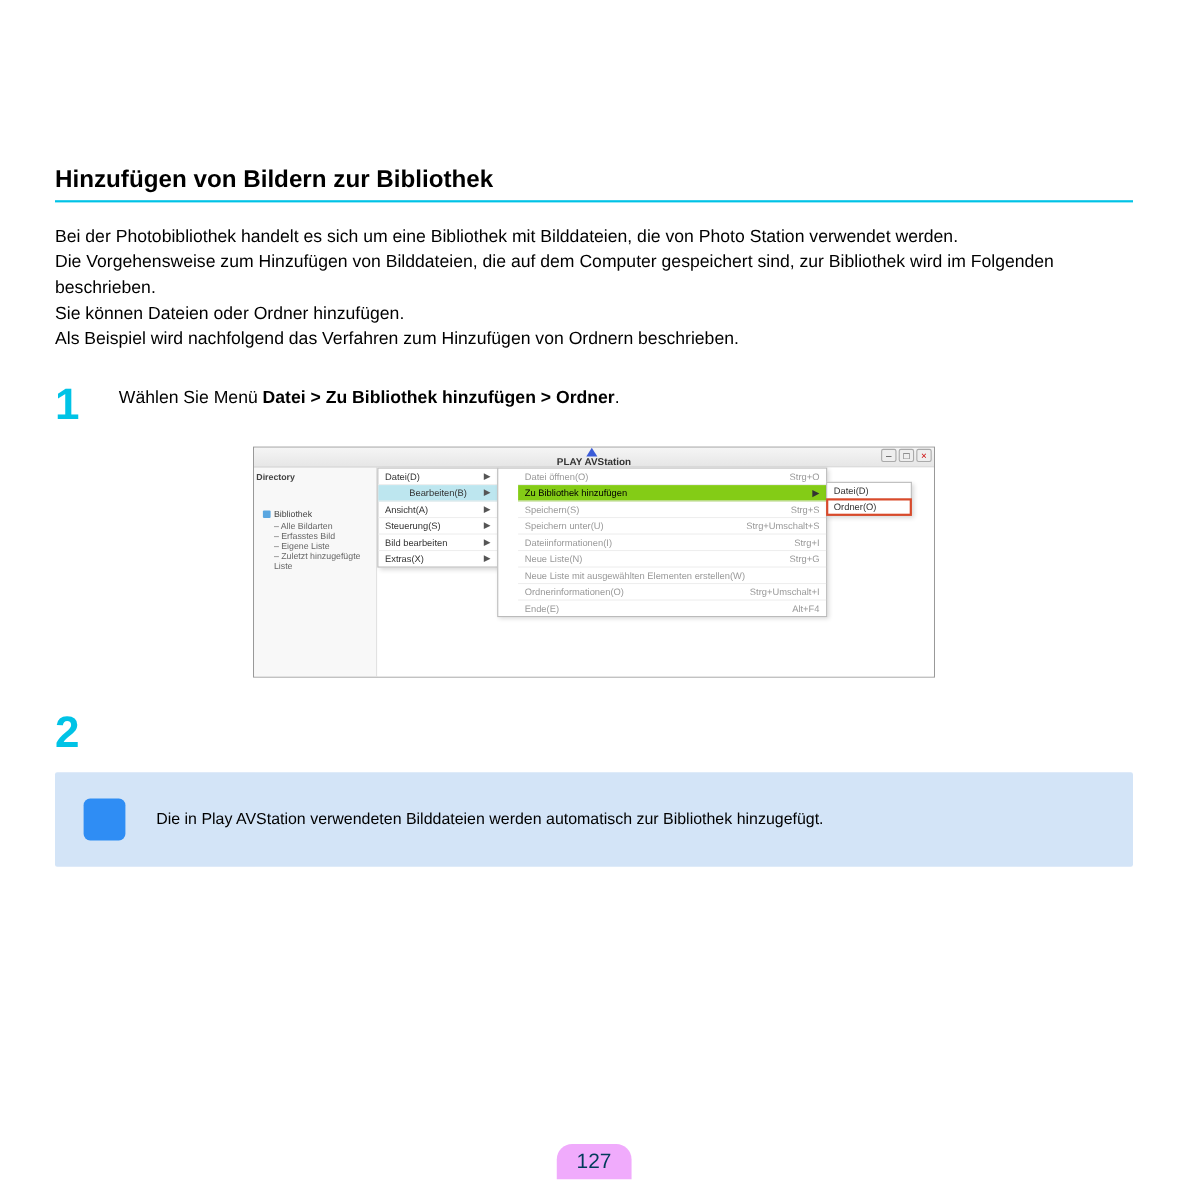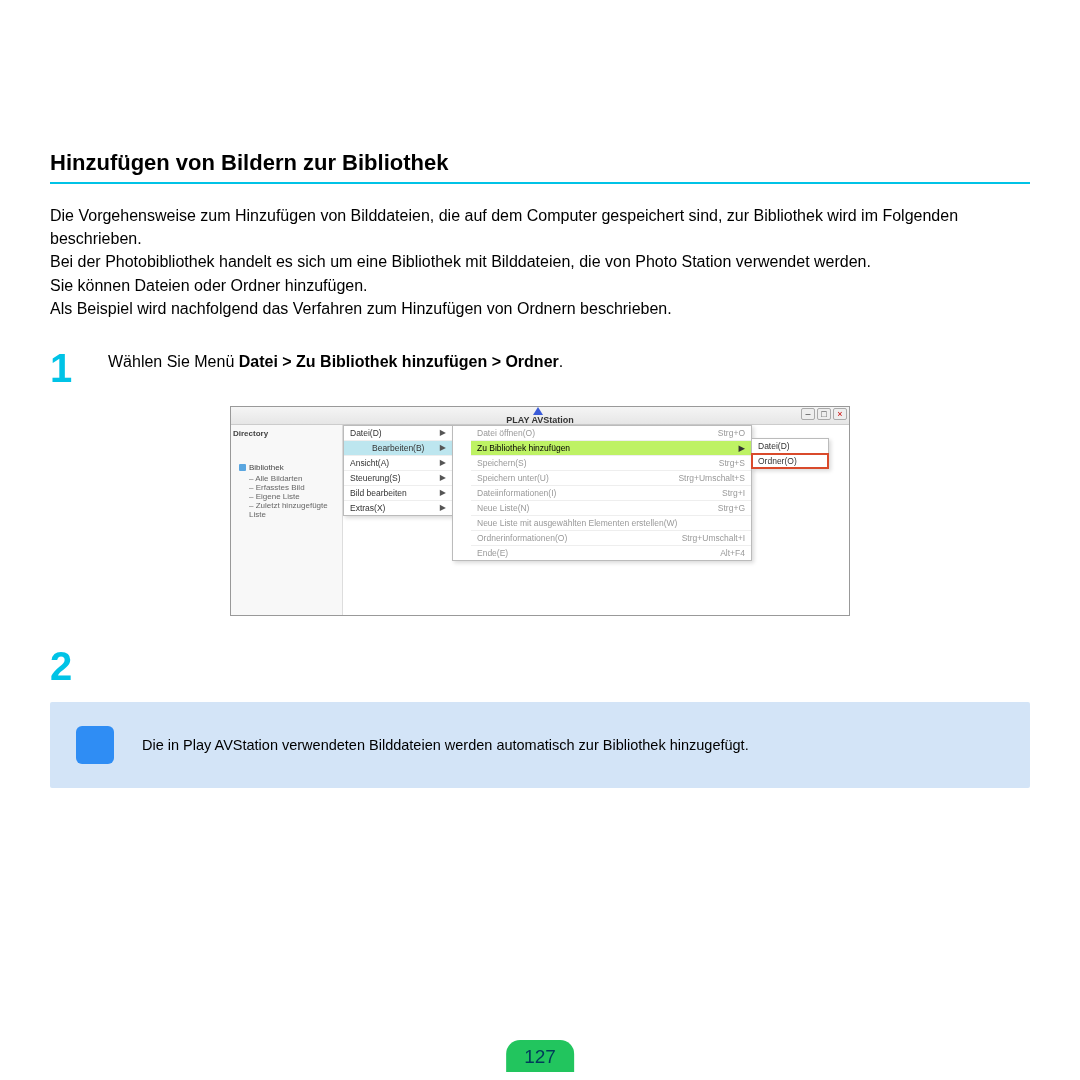--- a/index.html
+++ b/index.html
@@ -103,21 +103,21 @@
 
   .menu2 {
     position:absolute; left:109px; top:0; width:300px;
     background:#fff; border:1px solid #bbb;
     box-shadow:2px 2px 4px rgba(0,0,0,.15);
     font-size:8.5px;
     padding-left:18px;
   }
   .menu2 .mi { display:flex; justify-content:space-between; padding:2px 6px; border-bottom:1px solid #eee; color:#999;}
   .menu2 .mi .shortcut{color:#999;}
-  .menu2 .mi.active { background:#bef264; color:#000;}
+  .menu2 .mi.active { background:#84cc16; color:#000;}
   .menu2 .mi.active .shortcut{color:#333;}
   .menu2 .mi.last{border-bottom:none;}
 
   .menu3 {
     position:absolute; left:408px; top:13px; width:78px;
     background:#fff; border:1px solid #bbb;
     box-shadow:2px 2px 4px rgba(0,0,0,.15);
     font-size:8.5px;
   }
   .menu3 .mi { padding:2px 6px; border-bottom:1px solid #eee;}
@@ -140,36 +140,36 @@
     flex-shrink:0;
     margin-right:28px;
   }
   .note-text { font-size:14.5px; }
 
   
   .page-number {
     position:absolute;
     left:50%; transform:translateX(-50%);
     bottom:8px;
-    background:#22c55e;
+    background:#f0abfc;
     color:#003b5a;
     font-size:19px;
     padding:6px 18px 4px 18px;
     border-radius:14px 14px 0 0;
   }
 </style>
 </head>
 <body>
 
 <h2 class="section-title">Hinzufügen von Bildern zur Bibliothek</h2>
 <div class="cyan-rule"></div>
 
 <div class="intro">
+  <div>Bei der Photobibliothek handelt es sich um eine Bibliothek mit Bilddateien, die von Photo Station verwendet werden.</div>
   <div>Die Vorgehensweise zum Hinzufügen von Bilddateien, die auf dem Computer gespeichert sind, zur Bibliothek wird im Folgenden beschrieben.</div>
-  <div>Bei der Photobibliothek handelt es sich um eine Bibliothek mit Bilddateien, die von Photo Station verwendet werden.</div>
   <div>Sie können Dateien oder Ordner hinzufügen.</div>
   <div>Als Beispiel wird nachfolgend das Verfahren zum Hinzufügen von Ordnern beschrieben.</div>
 </div>
 
 <div class="step">
   <div class="step-num">1</div>
   <div class="step-text">
     <span>Wählen Sie Menü </span><b>Datei &gt; Zu Bibliothek hinzufügen &gt; Ordner</b><span>.</span>
   </div>
 </div>

